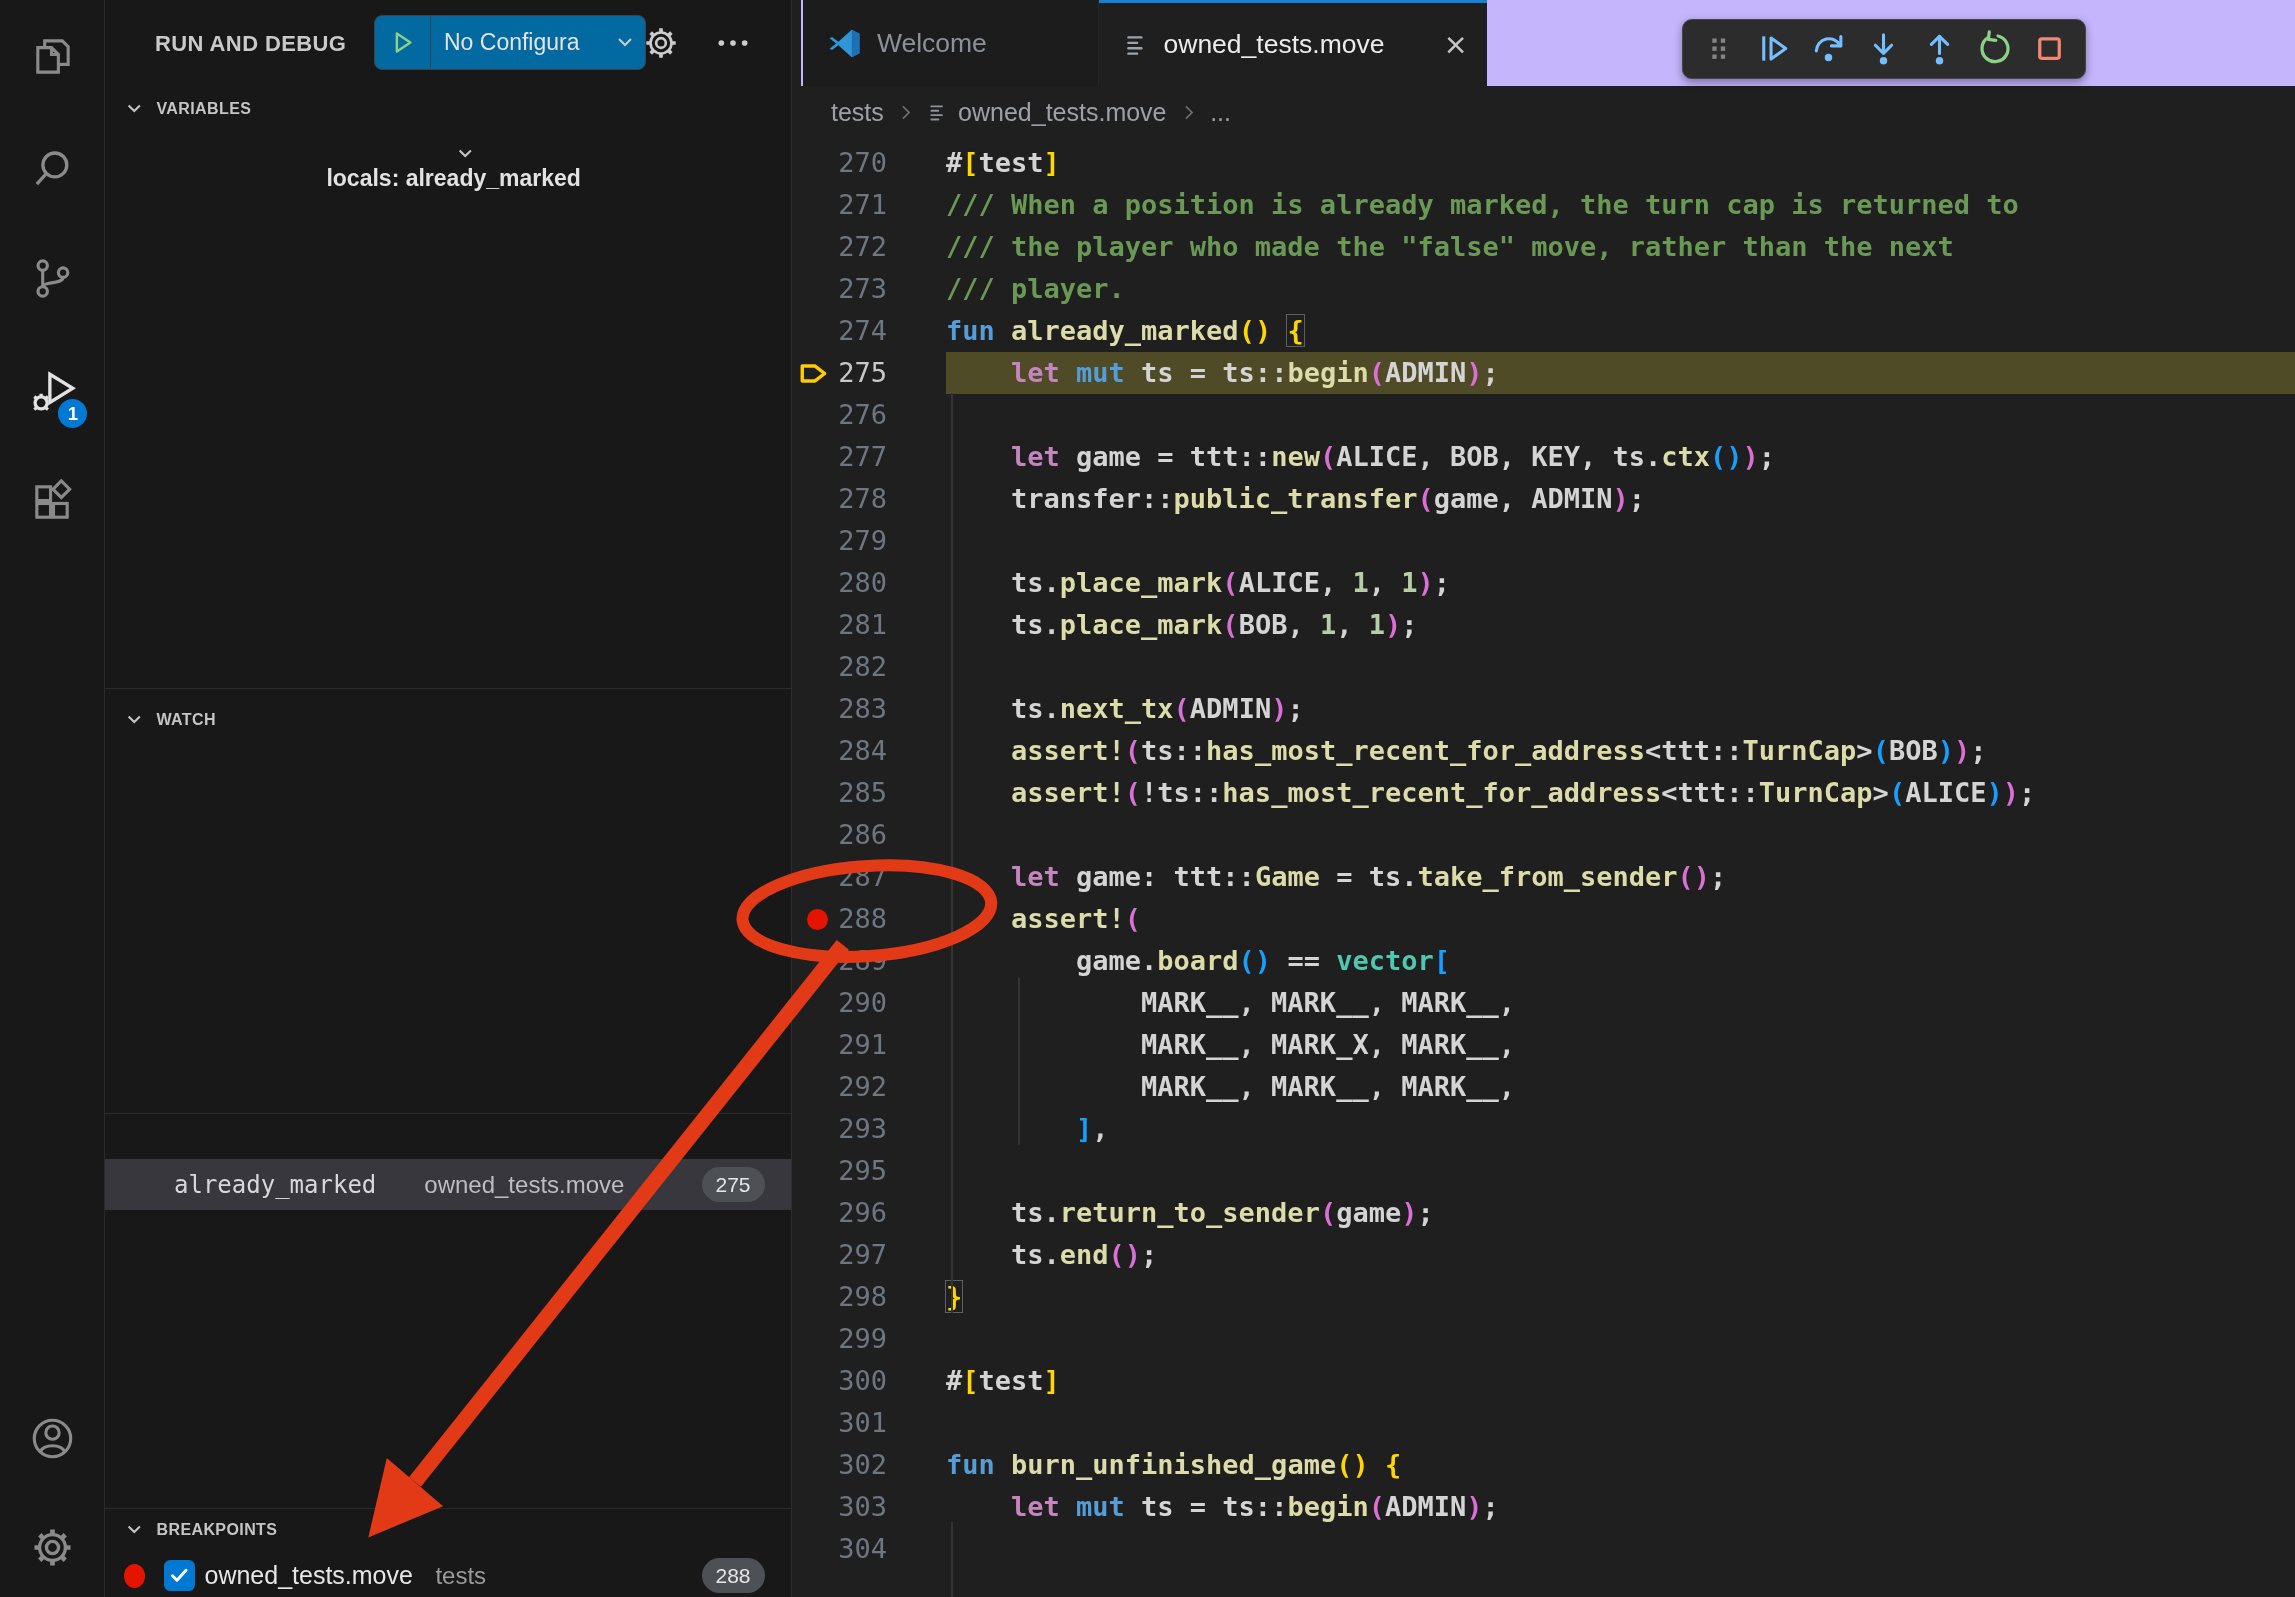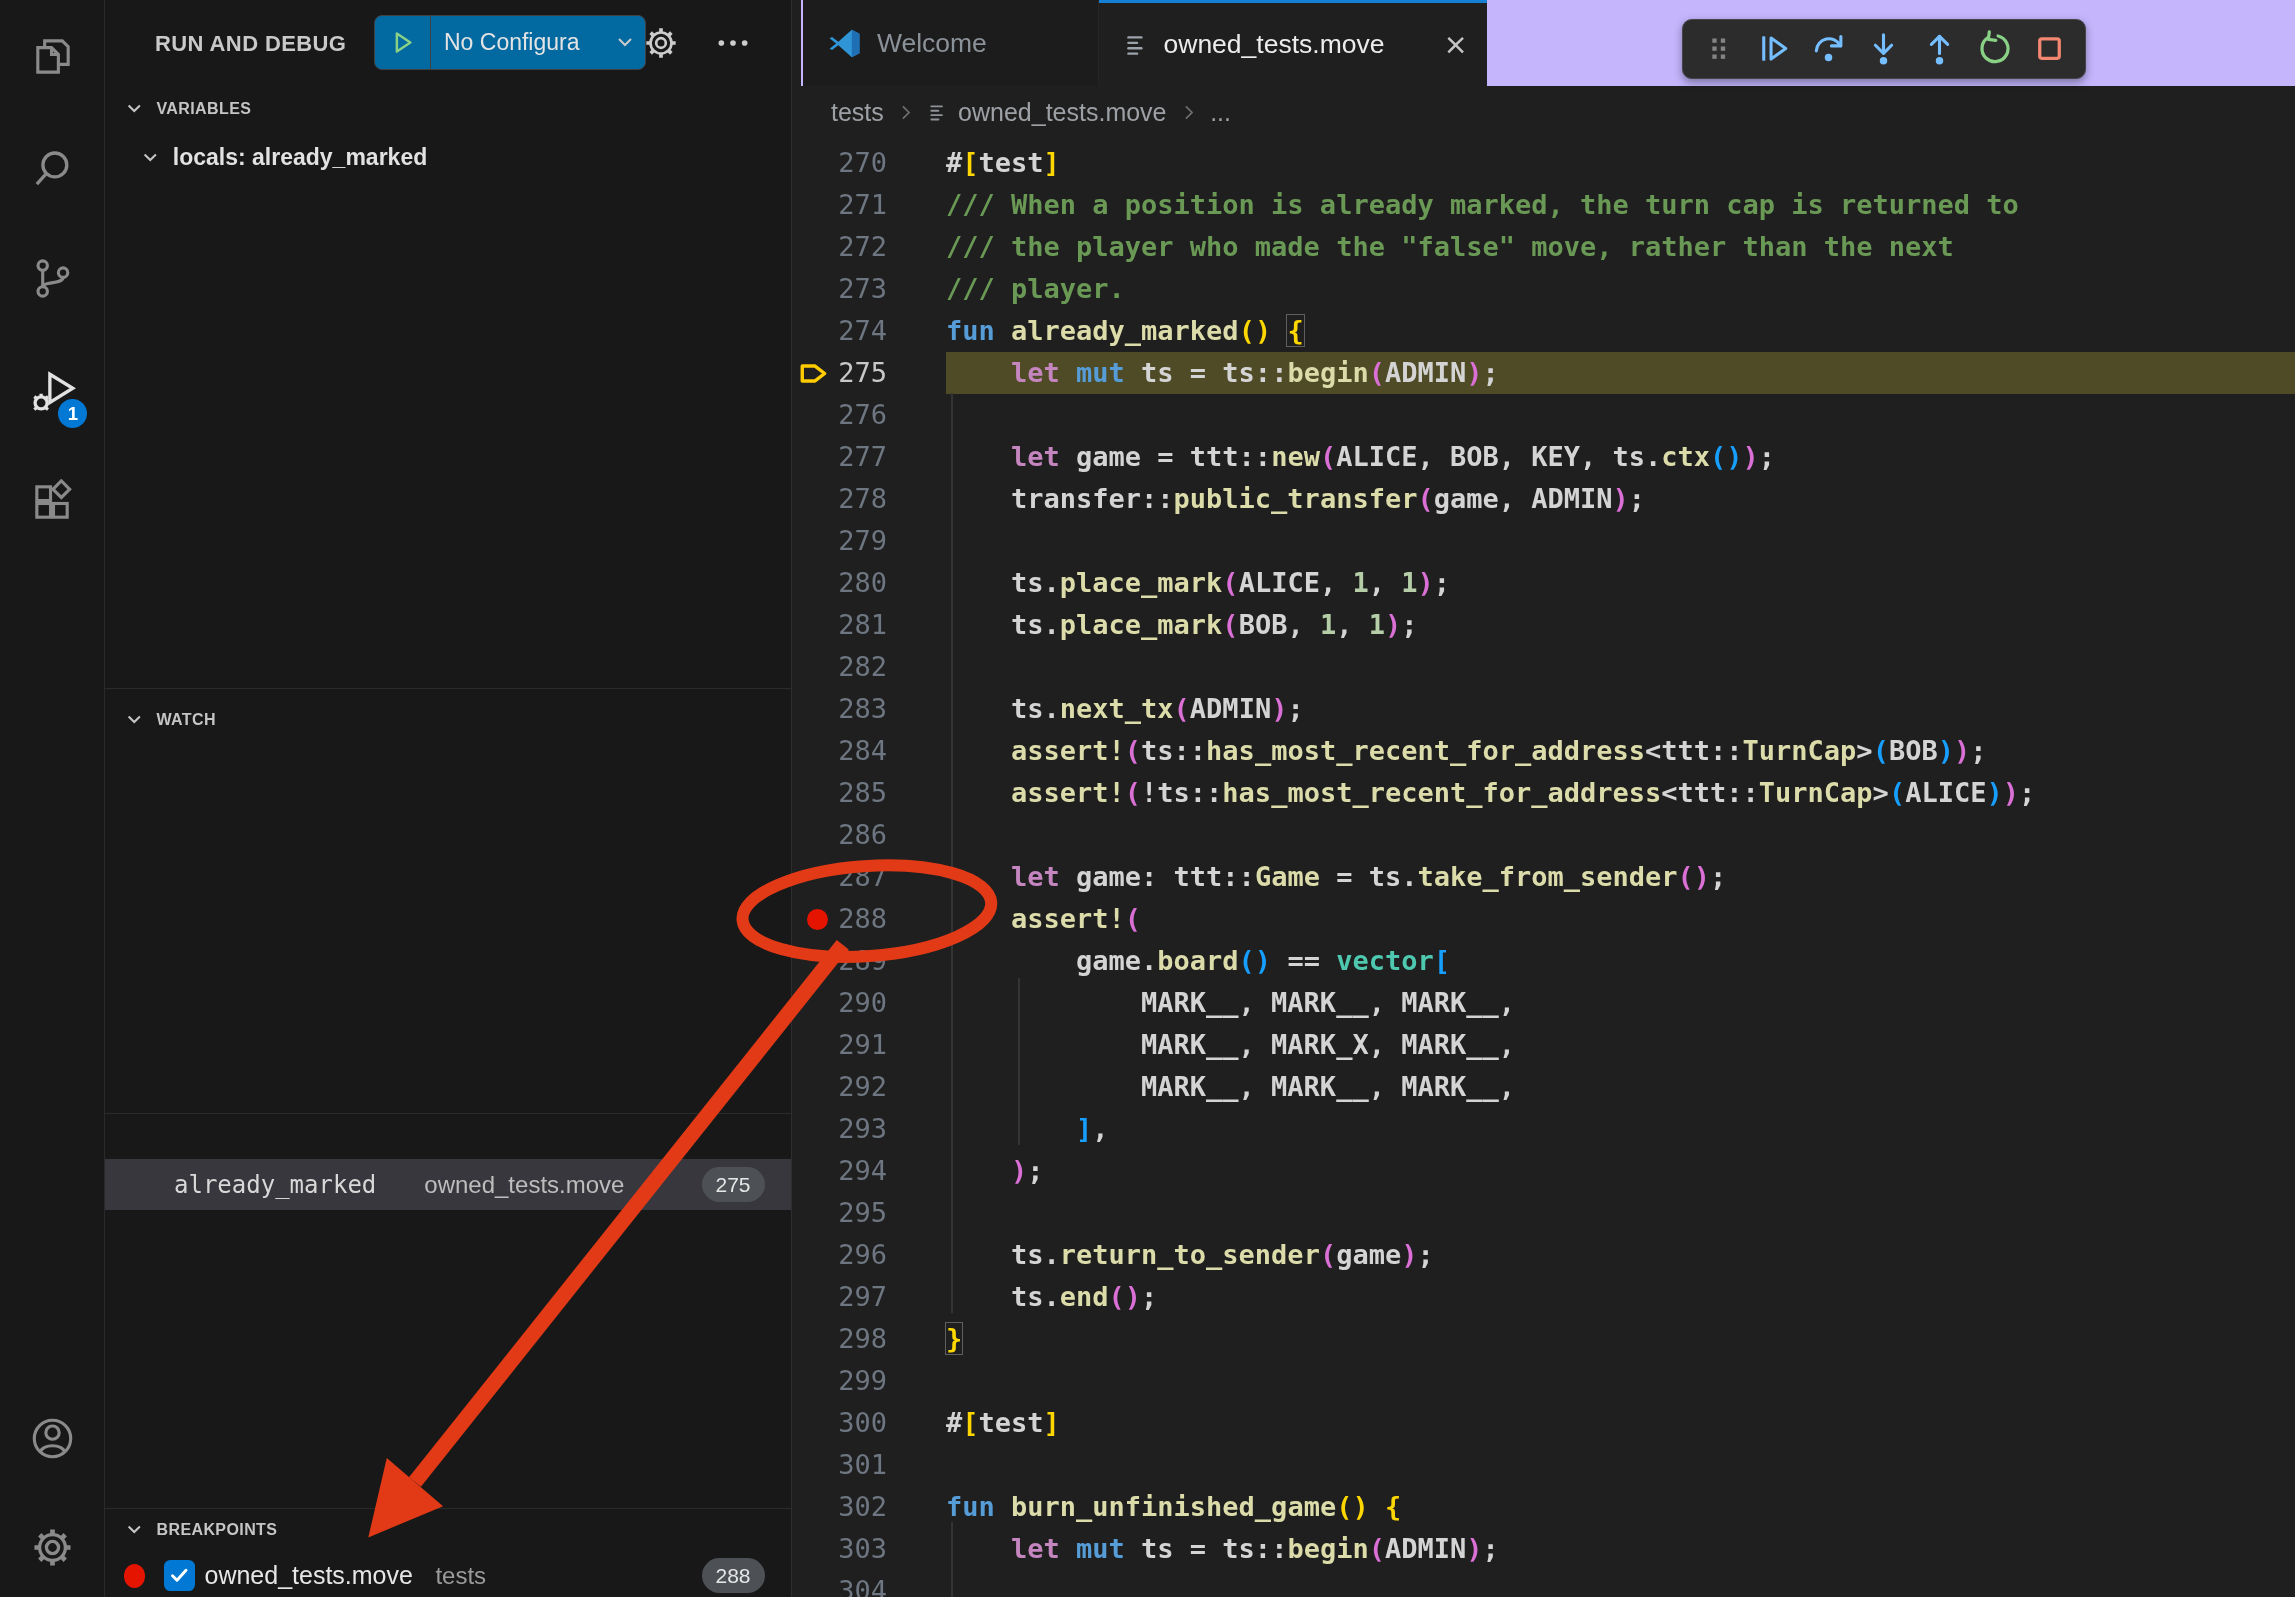--- a/index.html
+++ b/index.html
@@ -33,22 +33,22 @@
   .cfg-chev { padding:0 8px 0 0; display:flex; }
   .hdr-gear { position:absolute; left:536px; top:23px; }
   .hdr-dots { position:absolute; left:608px; top:23px; }
 
   .sec-head { position:absolute; width:100%; height:37px; display:flex; align-items:center; }
   .sec-head .chev { margin-left:17.7px; display:flex; }
   .sec-head .lbl { margin-left:11.3px; font-size:16px; font-weight:bold; color:#c5c5c5; letter-spacing:0.4px; }
   .sec-status { position:absolute; right:26.5px; font-size:20px; font-weight:bold; color:#dcdcdc; }
   .sep { position:absolute; left:0; width:100%; height:0.8px; background:#2b2b2b; }
 
-  .locals-row { position:absolute; left:0; top:136px; width:100%; height:42px;
-                display:flex; align-items:center; }
+  .locals-row { position:absolute; left:0; top:142px; width:100%; height:42px;
+                display:flex; align-items:center;flex-direction:column; }
   .locals-row .chev { margin-left:34px; display:flex; }
   .locals-row .lbl { margin-left:11.3px; font-size:23px; font-weight:bold; color:#e2e2e2; }
 
   .cs-row { position:absolute; left:0; top:1159px; width:100%; height:51px; background:#37373d;
             display:flex; align-items:center; }
   .cs-fn { margin-left:69px; font-family:"DejaVu Sans Mono", monospace; font-size:24px; color:#d8d8d8; }
   .cs-file { margin-left:48px; font-size:24px; color:#bdbdbd; }
   .badge { position:absolute; right:26.5px; height:35px; min-width:63px; padding:0 13px;
            background:#4d5156; border-radius:17.7px; color:#e6e6e6; font-size:21px;
            display:flex; align-items:center; justify-content:center; }
@@ -408,24 +408,20 @@
       </div>
       <div class="row">
         <div class="num">292</div>
         <div class="ctext"><span class="tk-w">            MARK__, MARK__, MARK__,</span></div>
       </div>
       <div class="row">
         <div class="num">293</div>
         <div class="ctext"><span class="tk-b3">        ]</span><span class="tk-w">,</span></div>
       </div>
       <div class="row">
-        <div class="num">294</div>
-        <div class="ctext"><span class="tk-b2">    )</span><span class="tk-w">;</span></div>
-      </div>
-      <div class="row">
         <div class="num">295</div>
         <div class="ctext"></div>
       </div>
       <div class="row">
         <div class="num">296</div>
         <div class="ctext"><span class="tk-w">    ts.</span><span class="tk-f">return_to_sender</span><span class="tk-b2">(</span><span class="tk-w">game</span><span class="tk-b2">)</span><span class="tk-w">;</span></div>
       </div>
       <div class="row">
         <div class="num">297</div>
         <div class="ctext"><span class="tk-w">    ts.</span><span class="tk-f">end</span><span class="tk-b2">()</span><span class="tk-w">;</span></div>

